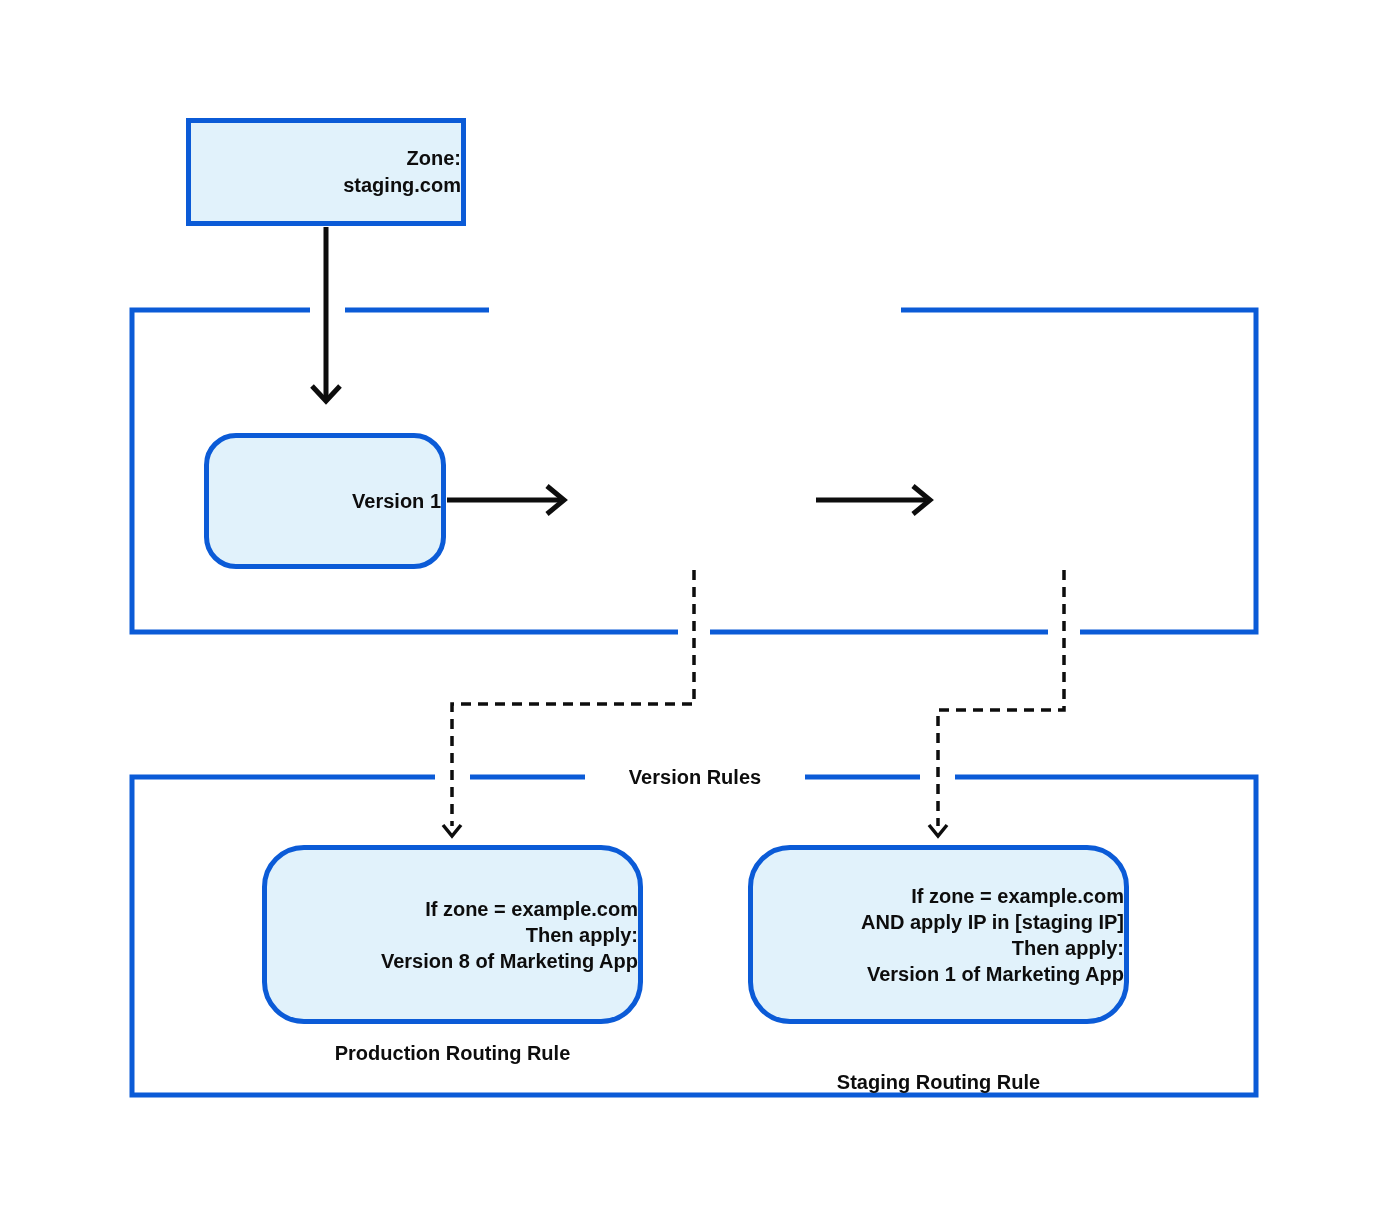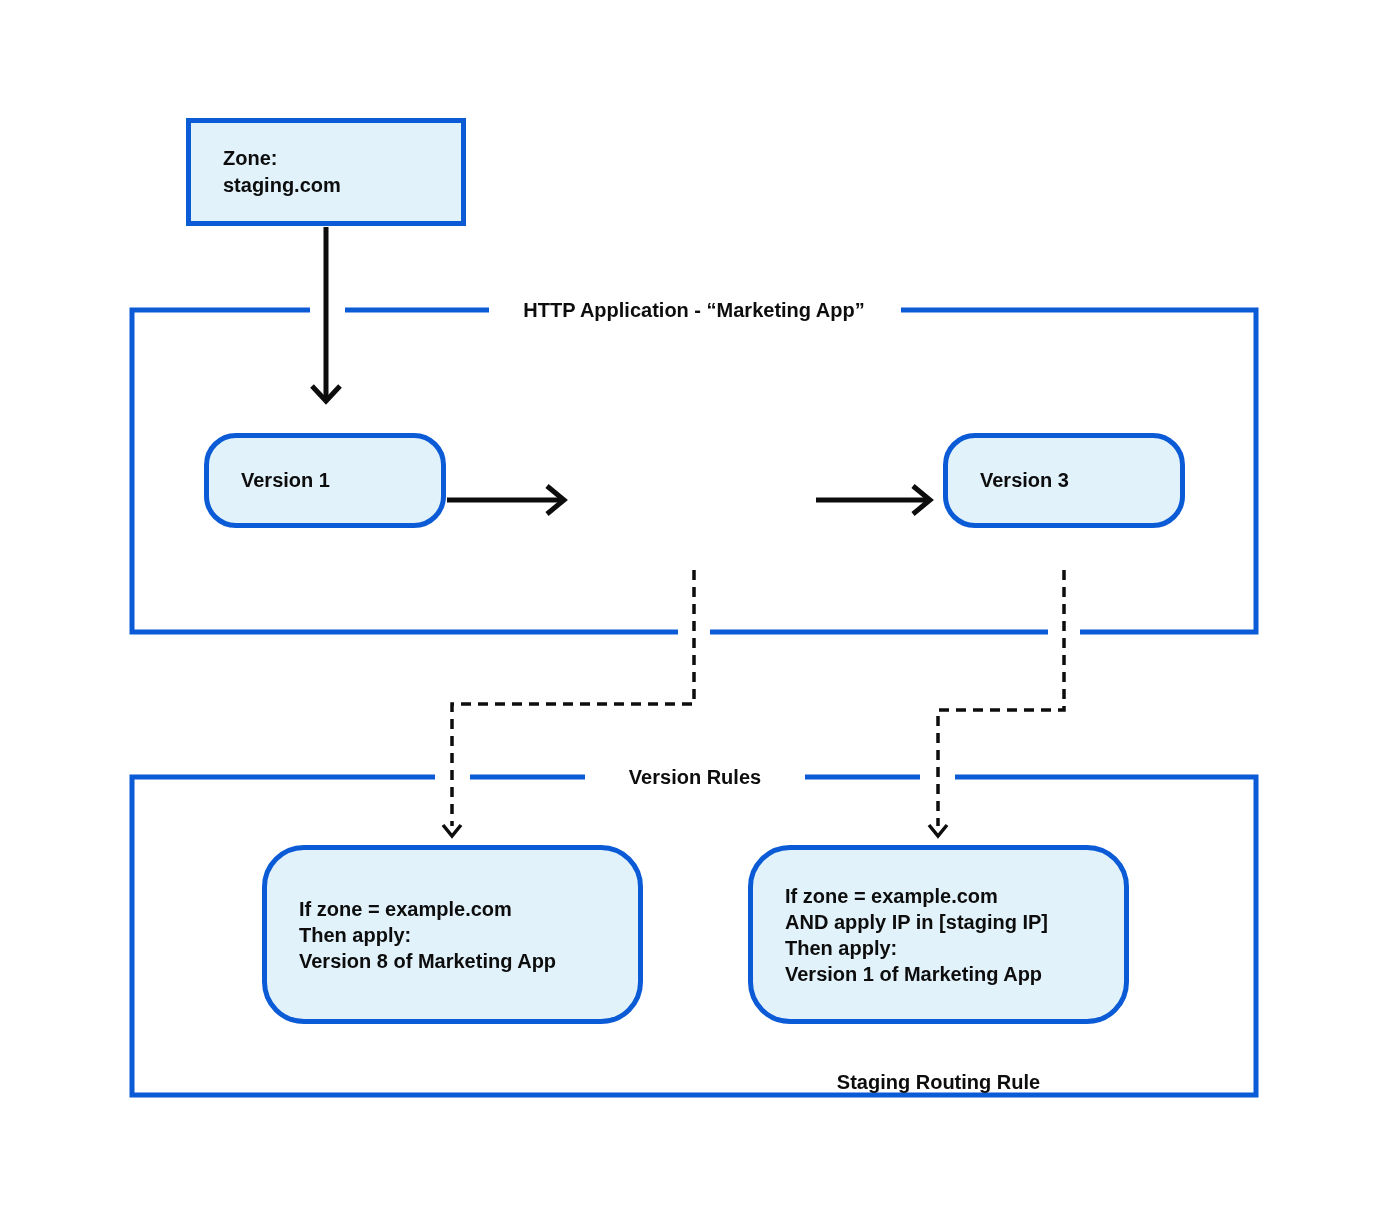--- a/index.html
+++ b/index.html
@@ -21,26 +21,26 @@
   .blue-line{fill:none;stroke:var(--accent-blue);stroke-width:5;}
   .black-line{fill:none;stroke:var(--ink);stroke-width:5;stroke-linecap:butt;stroke-linejoin:miter;}
   .dash{fill:none;stroke:var(--ink);stroke-width:3.5;stroke-dasharray:10 7;}
   .chev-thin{fill:none;stroke:var(--ink);stroke-width:3.5;}
 
   .node{
     position:absolute;
     box-sizing:border-box;
     background:var(--box-fill);
     border:5px solid var(--accent-blue);
-    display:flex;flex-direction:column;align-items:flex-start;justify-content:center;
+    display:flex;flex-direction:column;align-items:flex-end;justify-content:center;
     text-align:center;
     font-weight:700;font-size:20px;line-height:27px;padding-left:32px;
   }
   .zone-box{left:186px;top:118px;width:280px;height:108px;}
-  .vbox{top:433px;width:242px;height:95px;border-radius:32px;}
+  .vbox{top:433px;width:242px;height:136px;border-radius:32px;}
   .vbox.v1{left:204px;}
   .vbox.v2{left:573px;}
   .vbox.v3{left:943px;}
   .rule{top:845px;width:381px;height:179px;border-radius:42px;line-height:26px;}
   .rule.prod{left:262px;}
   .rule.stag{left:748px;}
 
   .container-title{
     position:absolute;
     transform:translateX(-50%);
@@ -98,36 +98,33 @@
       <path class="dash" d="M1064 570 L1064 710 L938 710 L938 826"></path>
       <path class="chev-thin" d="M929 825 L938 836 L947 825"></path>
     </g>
   </svg>
 
   <div class="node zone-box">
     <span>Zone:</span>
     <span>staging.com</span>
   </div>
 
-  <div class="container-title http-title">HTTP Application - “Marketing App”</div>
 
   <div class="node vbox v1">
     <span>Version 1</span>
-  </div>
-  <div class="node vbox v3">
-    <span>Version 3</span>
   </div>
 
   <div class="container-title routing-title">Version Rules</div>
 
   <div class="node rule prod">
     <span>If zone = example.com</span>
     <span>Then apply:</span>
     <span>Version 8 of Marketing App</span>
   </div>
+  <div class="caption prod">Production Routing Rule</div>
 
   <div class="node rule stag">
     <span>If zone = example.com</span>
     <span>AND apply IP in [staging IP]</span>
     <span>Then apply:</span>
     <span>Version 1 of Marketing App</span>
   </div>
   <div class="caption stag">Staging Routing Rule</div>
 
 </div>

